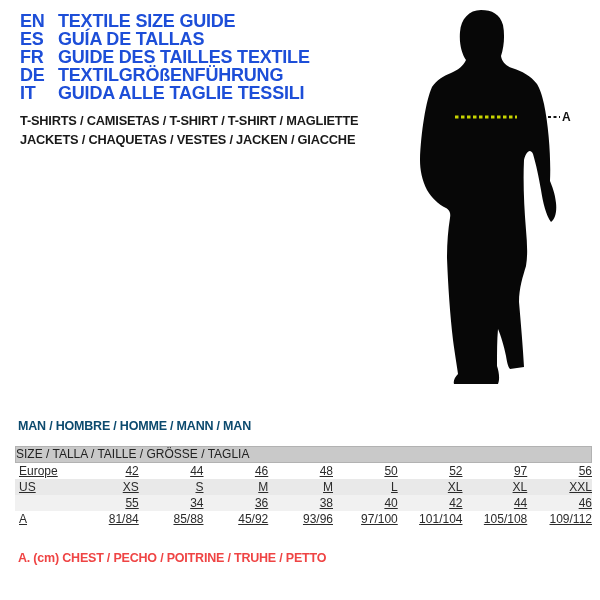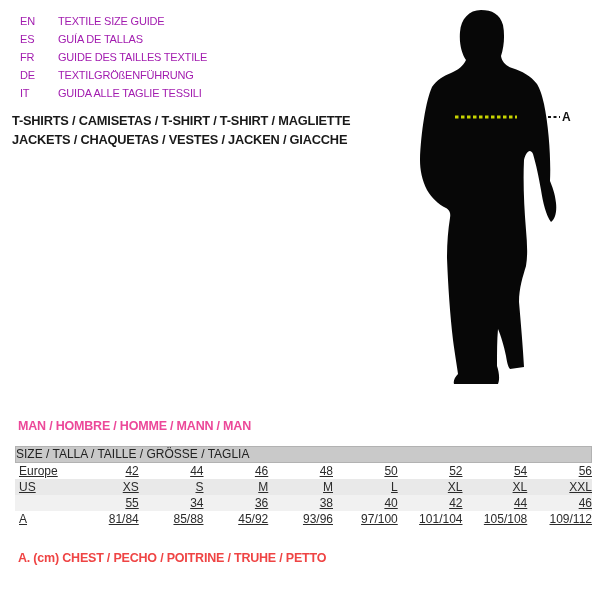--- a/index.html
+++ b/index.html
@@ -8,42 +8,42 @@
     font-family:"Liberation Sans", sans-serif;
     position:relative;overflow:hidden;
     -webkit-font-smoothing:antialiased;
   }
   .page{position:absolute;inset:0;width:600px;height:600px;background:#fff;}
 
   
   .lang-list{position:absolute;left:20px;top:12px;}
   .lang-row{display:flex;height:18px;align-items:center;}
   .lang-code,.lang-label{
-    font-weight:normal;font-size:11px;color:#a21caf;letter-spacing:-0.2px;white-space:nowrap;
+    font-weight:bold;font-size:18px;color:#1d4ed8;letter-spacing:-0.2px;white-space:nowrap;
   }
   .lang-code{width:38px;}
 
   
-  .categories{position:absolute;left:12px;top:111px;}
+  .categories{position:absolute;left:20px;top:111px;}
   .category-line{
     font-weight:bold;font-size:12.8px;line-height:19px;color:#191919;
     letter-spacing:-0.2px;white-space:nowrap;
   }
 
   
   .figure-svg{position:absolute;left:0;top:0;width:600px;height:600px;}
   .measure-a{
     position:absolute;left:562px;top:110px;
     font-weight:bold;font-size:12px;color:#111;
   }
 
   
   .section-title{
     position:absolute;left:18px;top:419px;
-    font-weight:bold;font-size:12.5px;color:#ec4899;letter-spacing:-0.2px;white-space:nowrap;
+    font-weight:bold;font-size:12.5px;color:#0c4a6e;letter-spacing:-0.2px;white-space:nowrap;
   }
 
   
   .size-table{position:absolute;left:15px;top:446px;width:577px;color:#2b2b2b;}
   .t-header{
     background:#c9c9c9;border:1px solid #b2b2b2;box-sizing:border-box;
     height:17px;line-height:15px;
     font-size:12px;color:#222;white-space:nowrap;
   }
   .t-row{display:flex;height:16px;line-height:16px;align-items:center;font-size:12px;text-decoration:underline;}
@@ -139,21 +139,21 @@
     <div class="t-header">SIZE / TALLA / TAILLE / GRÖSSE / TAGLIA</div>
 
     <div class="t-row">
       <span class="t-label">Europe</span>
       <span class="t-cell">42</span>
       <span class="t-cell">44</span>
       <span class="t-cell">46</span>
       <span class="t-cell">48</span>
       <span class="t-cell">50</span>
       <span class="t-cell">52</span>
-      <span class="t-cell">54</span>
+      <span class="t-cell">97</span>
       <span class="t-cell">56</span>
     </div>
 
     <div class="t-row shade1">
       <span class="t-label">US</span>
       <span class="t-cell">XS</span>
       <span class="t-cell">S</span>
       <span class="t-cell">M</span>
       <span class="t-cell">M</span>
       <span class="t-cell">L</span>

